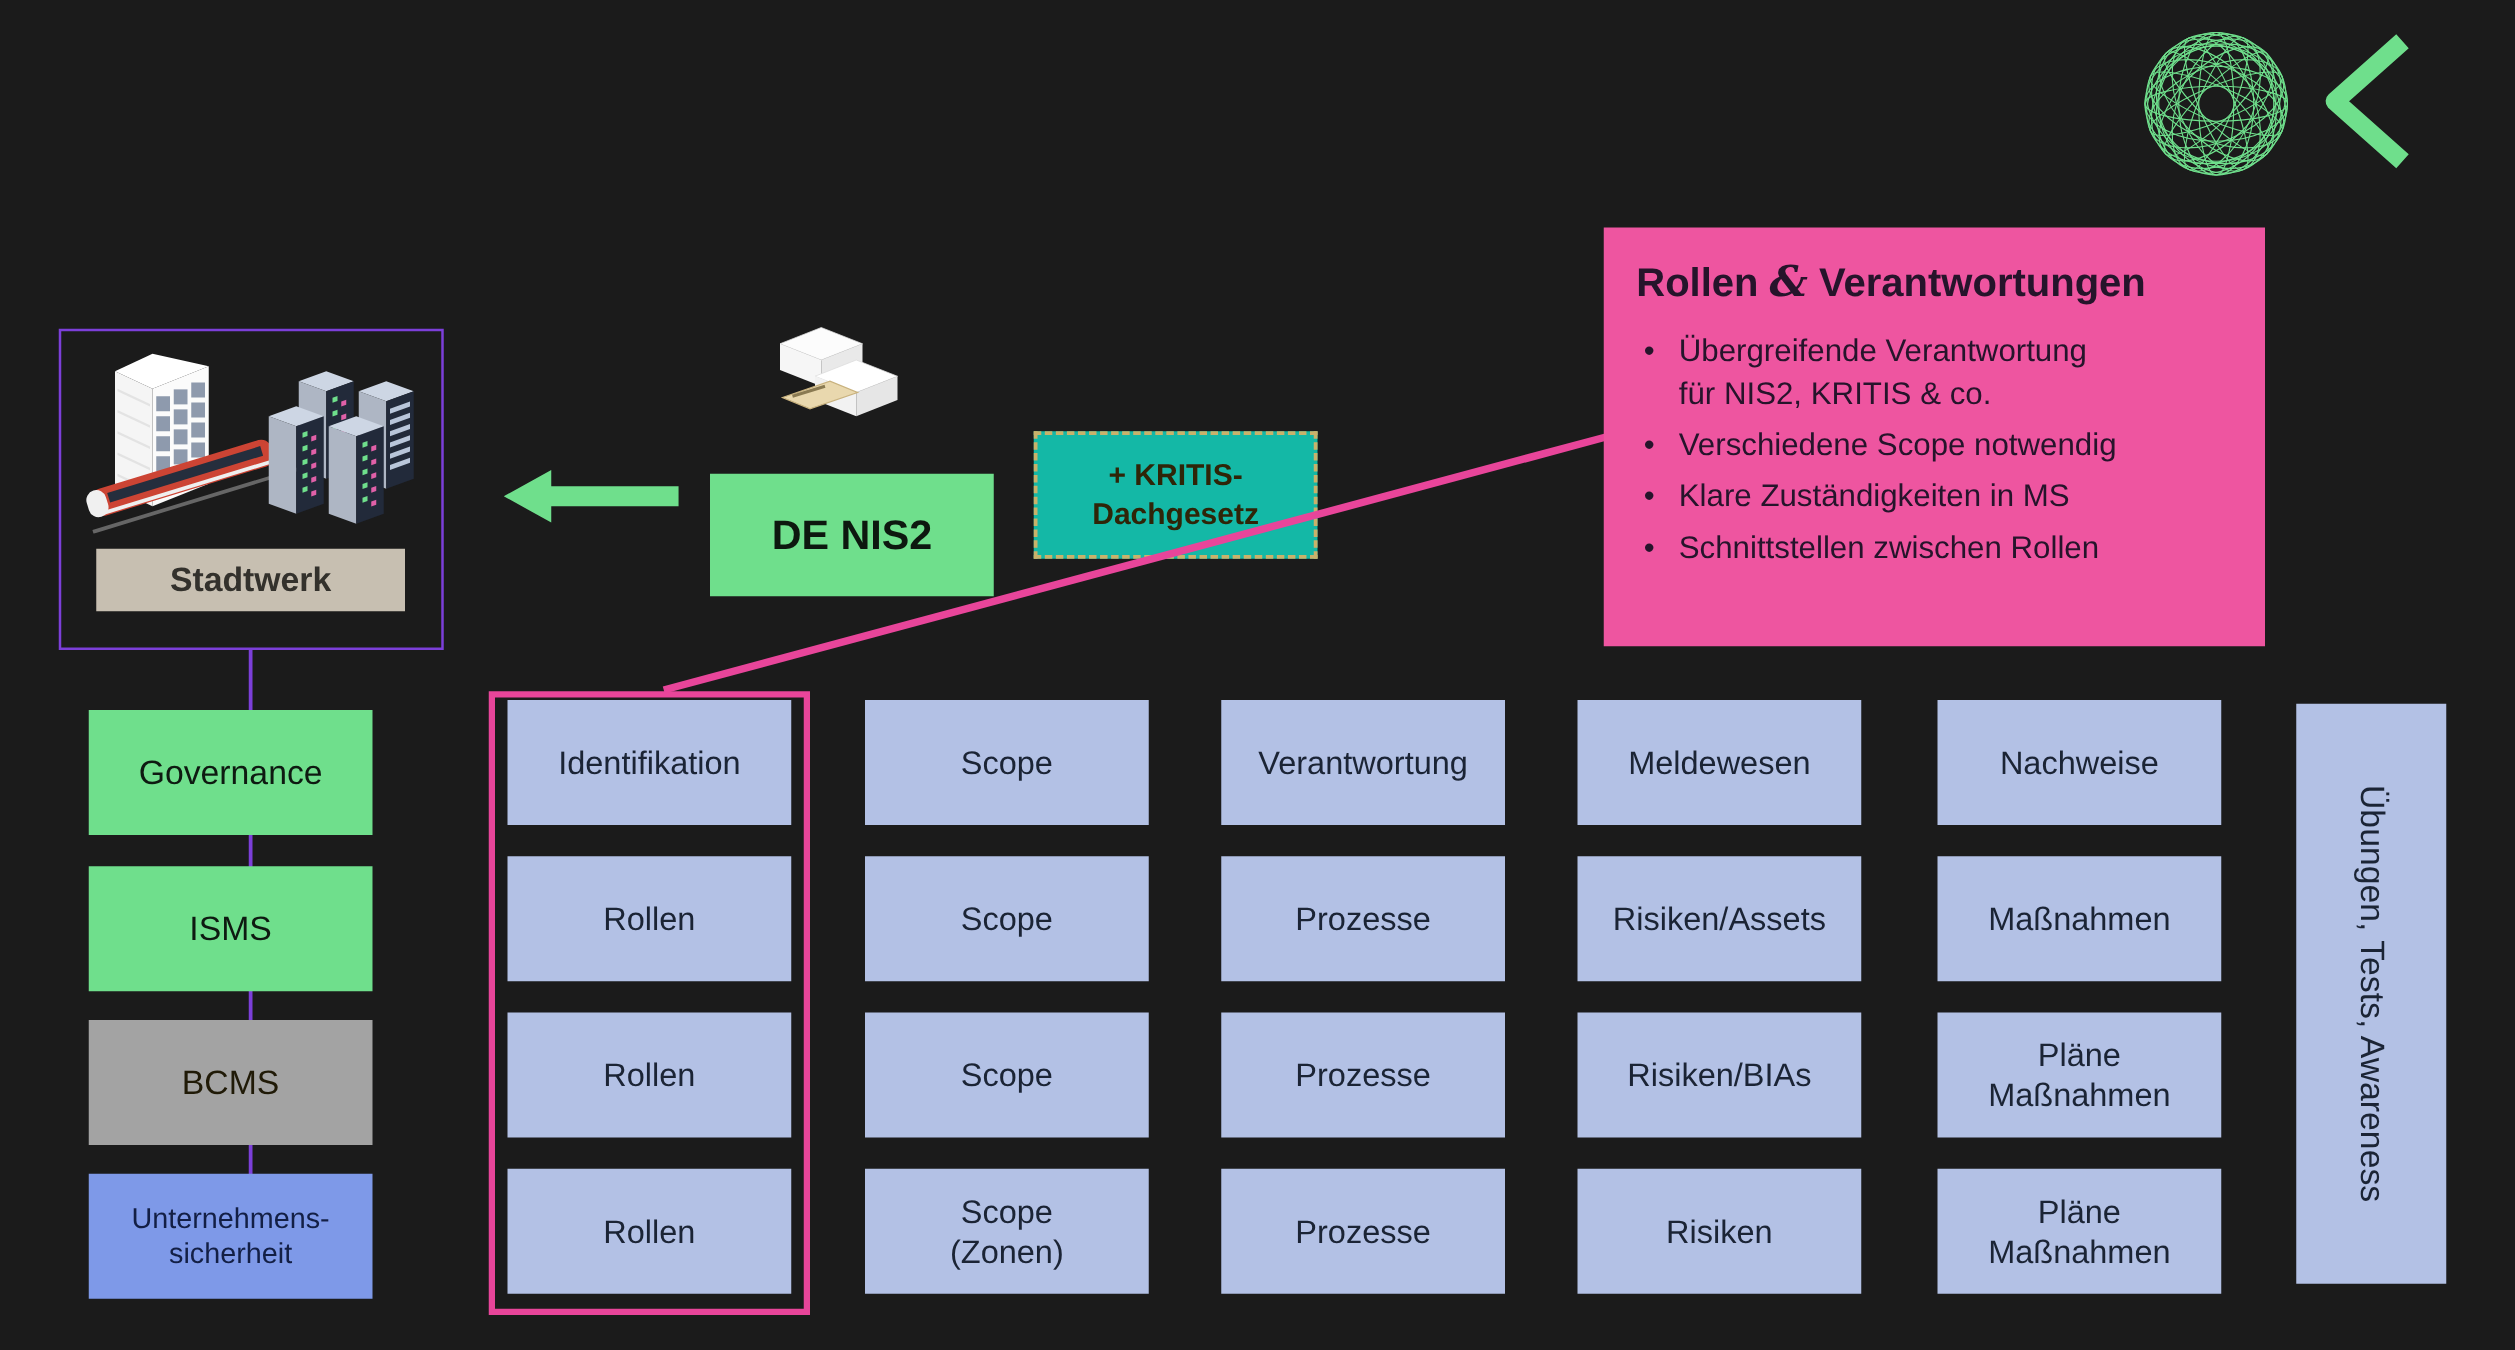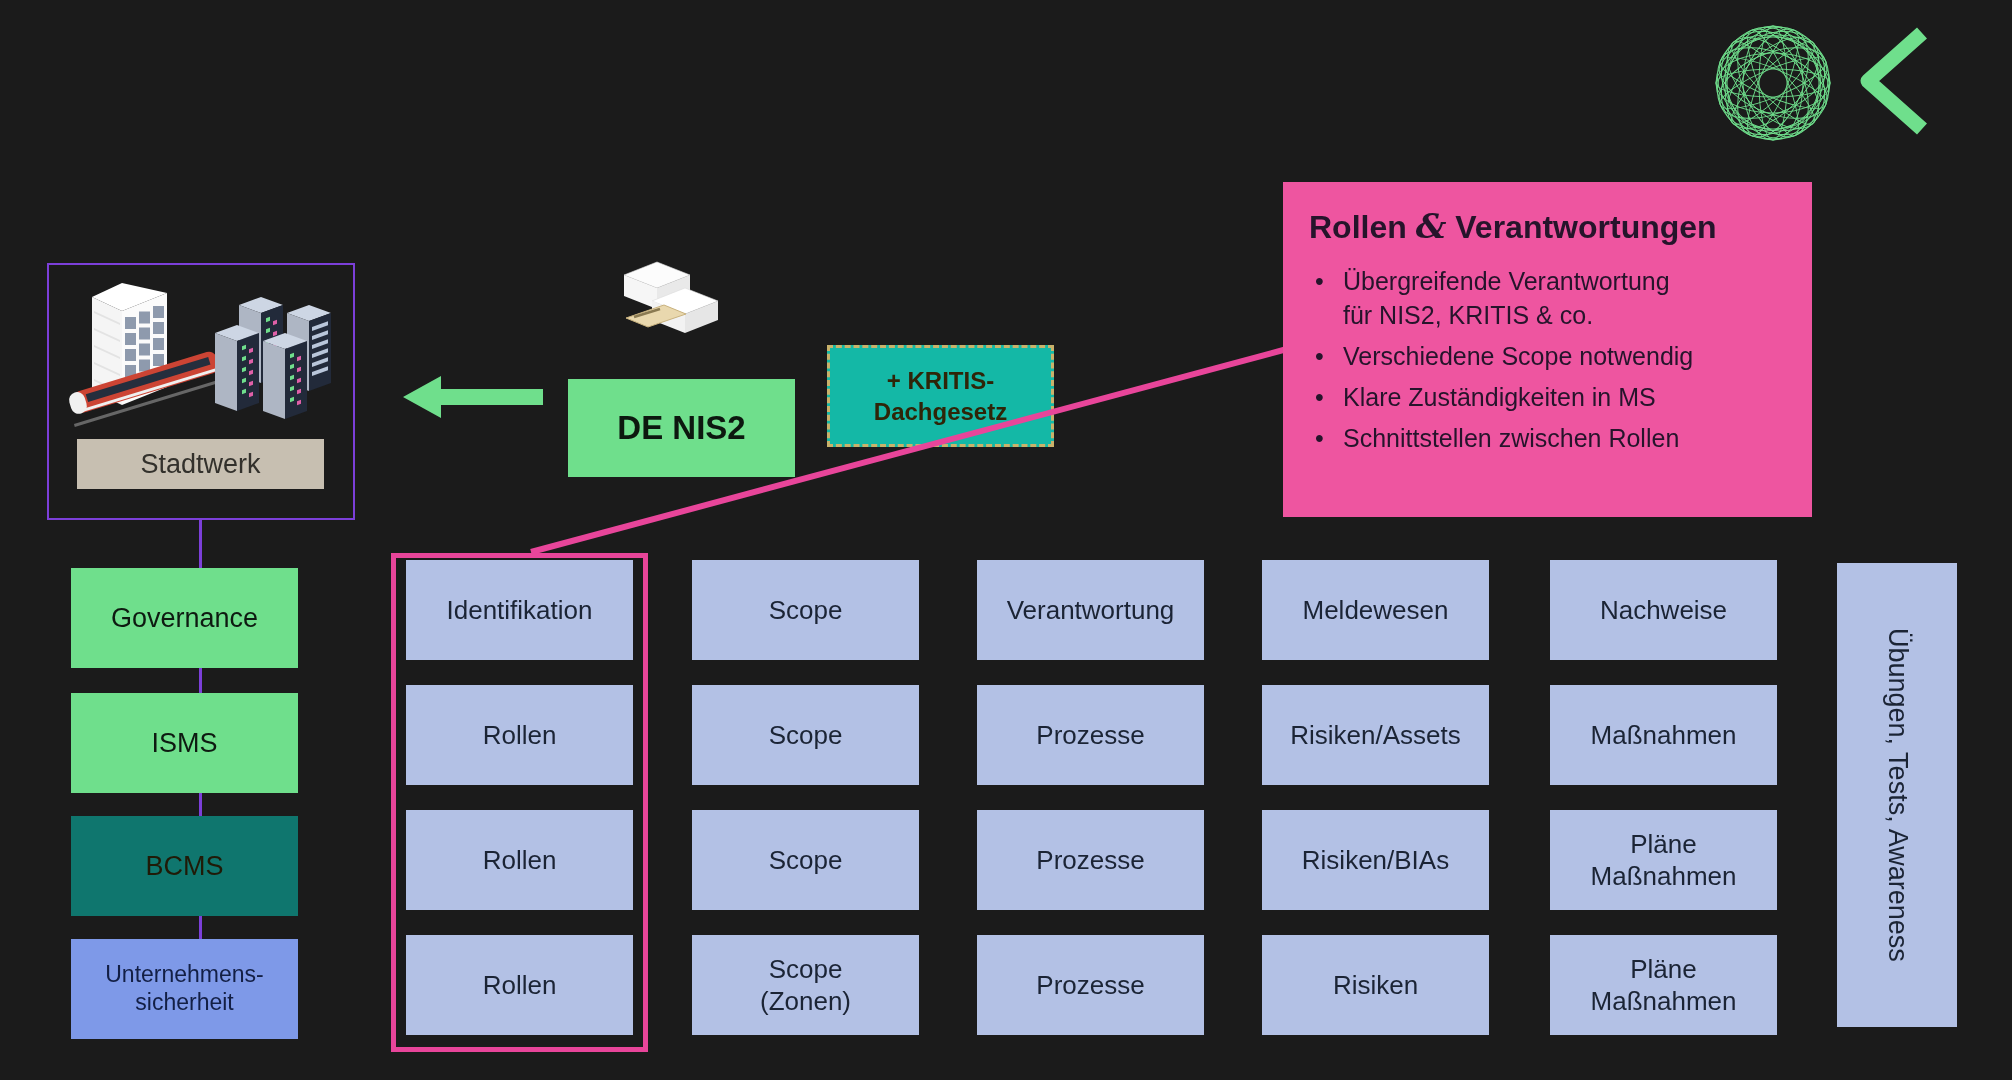--- a/index.html
+++ b/index.html
@@ -17,28 +17,28 @@
   .info-title{font-size:32px;font-weight:700;margin:0 0 18px 0;}
   .info-title .amp{font-family:"DejaVu Serif",serif;font-style:italic;font-weight:600;font-size:34px;}
   .info-box ul{list-style:none;margin:0;padding:0;font-size:25px;font-weight:500;line-height:1.36;}
   .info-box li{position:relative;padding-left:34px;margin-bottom:7px;white-space:pre-line;}
   .info-box li::before{content:"•";position:absolute;left:6px;top:0;}
   
   .stadtwerk-box{position:absolute;left:47px;top:263px;width:308px;height:257px;box-sizing:border-box;
                  border:2px solid #7c3fd9;z-index:1;}
   .stadtwerk-icons{position:absolute;left:18px;top:10px;}
   .stadtwerk-label{position:absolute;left:28px;top:174px;width:247px;height:50px;background:#c7bfb1;
-                   color:#33312c;font-size:27px;font-weight:400;display:flex;align-items:center;justify-content:center;}
+                   color:#33312c;font-size:27px;font-weight:700;display:flex;align-items:center;justify-content:center;}
   .purple-line{position:absolute;left:199px;top:520px;width:3px;height:460px;background:#7c3fd9;z-index:0;}
   
   .stack-box{position:absolute;left:71px;width:227px;height:100px;display:flex;align-items:center;
              justify-content:center;text-align:center;font-size:27px;font-weight:500;z-index:1;
              white-space:pre-line;line-height:1.2;}
   .stack-green{background:#6fdf8c;color:#0e1a11;}
-  .stack-yellow{background:#0f766e;color:#201a07;}
+  .stack-yellow{background:#a3a3a3;color:#201a07;}
   .stack-blue{background:#7e99e8;color:#131f45;font-size:23px;}
   
   .arrow-svg{position:absolute;left:403px;top:374px;}
   .docs-icon{position:absolute;left:612px;top:256px;}
   .denis2-box{position:absolute;left:568px;top:347px;width:227px;height:98px;background:#6fdf8c;
               color:#0d180f;font-size:33px;font-weight:700;display:flex;align-items:center;justify-content:center;z-index:1;margin-top:32px;}
   .kritis-box{position:absolute;left:827px;top:345px;width:227px;height:102px;box-sizing:border-box;
               background:#14b8a6;border:3px dashed #c9b26b;color:#2f2508;font-size:24px;font-weight:600;
               display:flex;align-items:center;justify-content:center;text-align:center;white-space:pre-line;
               line-height:1.3;z-index:1;}

